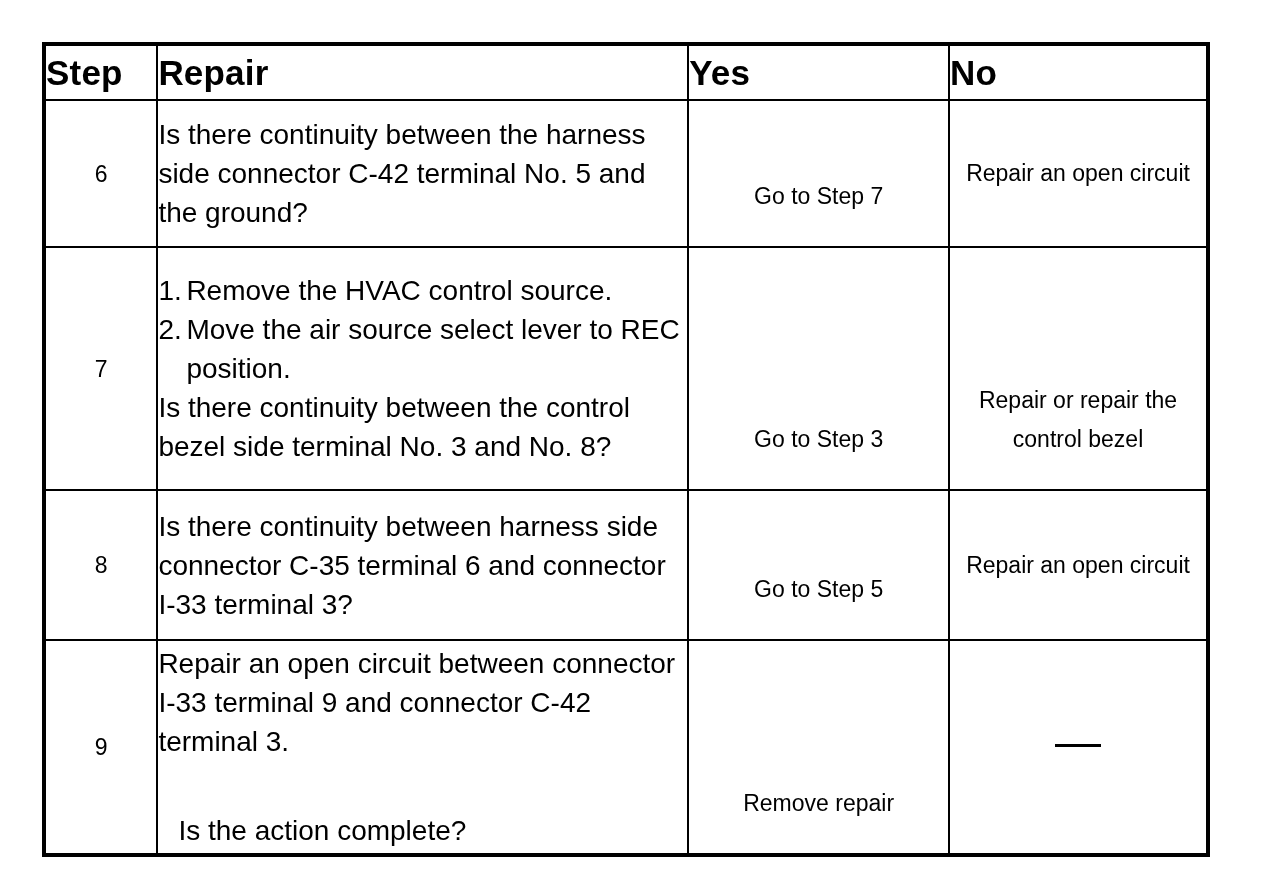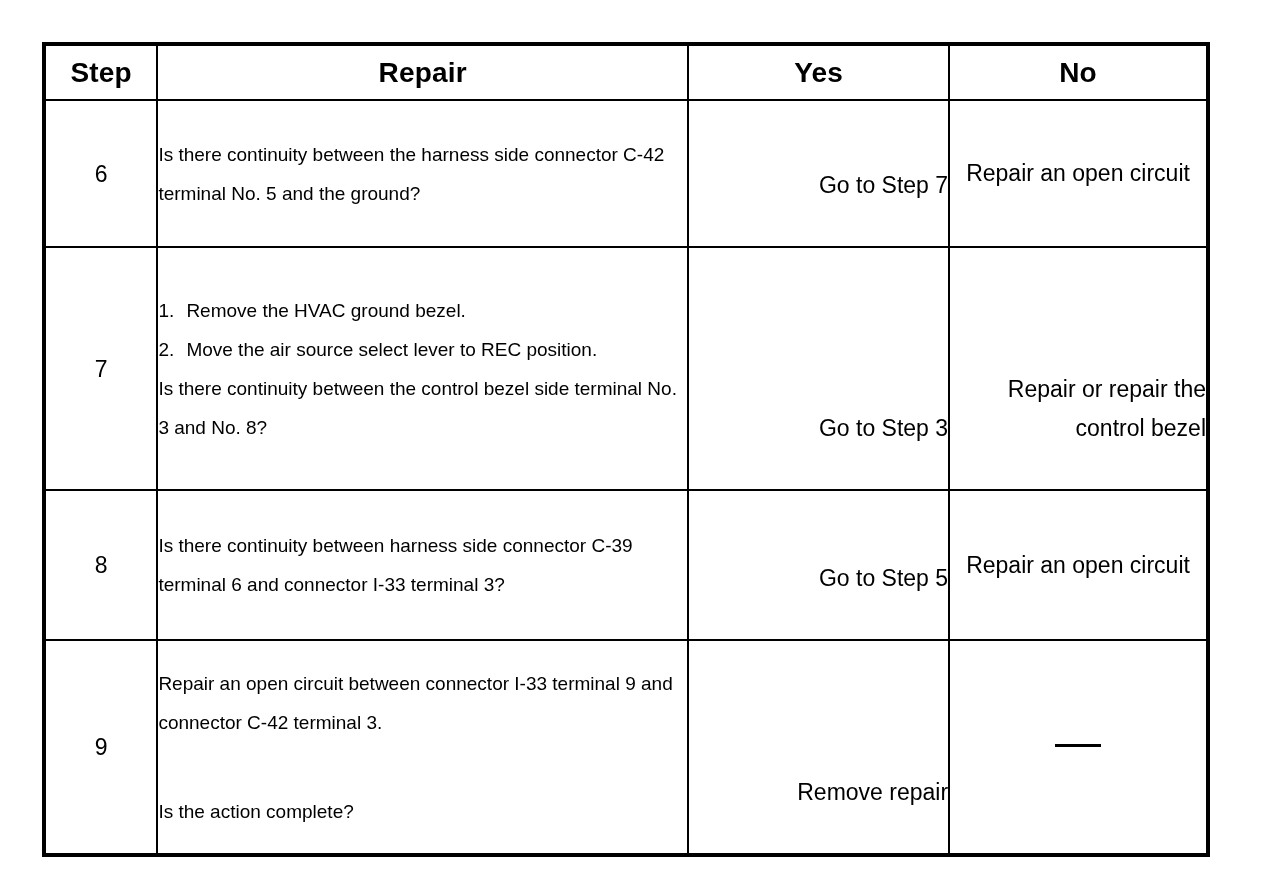--- a/index.html
+++ b/index.html
@@ -47,55 +47,54 @@
     border: 2px solid #000000;
     box-sizing: border-box;
     padding: 0;
     vertical-align: middle;
     background: #ffffff;
   }
 
   
   .hdr-row th {
     height: 56px;
-    text-align: center;
+    text-align: left;
     font-weight: bold;
-    font-size: 28px;
+    font-size: 35px;
     line-height: 30px;
     letter-spacing: 0.2px;
   }
 
   
   .step-cell {
     text-align: center;
     font-size: 23px;
     line-height: 28px;
     vertical-align: middle;
   }
 
   .action-cell {
     vertical-align: top;
     padding: 8px 10px 8px 16px;
-    font-size: 19px;
+    font-size: 28px;
     line-height: 39px;
     text-align: left;
   }
 
   .answer-cell {
     text-align: center;
     font-size: 23px;
     line-height: 39px;
     vertical-align: middle;
     padding: 4px 8px;
   }
 
   .answer-cell.bottom-align {
     vertical-align: bottom;
-    padding-bottom: 41px;
-    text-align: right;
+    padding-bottom: 30px;
   }
 
   .answer-cell.dash-cell {
     vertical-align: top;
     padding-top: 84px;
   }
 
   
   .row-6 td { height: 147px; }
   .row-7 td { height: 243px; }
@@ -114,21 +113,21 @@
     margin: 0;
   }
   .num-list li .num {
     position: absolute;
     left: 0;
     top: 0;
   }
 
   .para { margin: 0; }
   .para.spaced-above { margin-top: 0px; }
-  .para.gap-above { margin-top: 50px; }
+  .para.gap-above { margin-top: 50px; padding-left: 20px; }
 
   .em-dash {
     display: inline-block;
     width: 46px;
     height: 3px;
     background: #000000;
     vertical-align: middle;
   }
 
   
@@ -166,37 +165,37 @@
         <td class="answer-cell bottom-align">Go to Step 7</td>
         <td class="answer-cell">Repair an open circuit</td>
       </tr>
 
       <tr class="row-7">
         <td class="step-cell">7</td>
         <td class="action-cell">
           <ul class="num-list">
             <li>
               <span class="num">1.</span>
-              <span>Remove the HVAC ground bezel.</span>
+              <span>Remove the HVAC control source.</span>
             </li>
             <li>
               <span class="num">2.</span>
               <span>Move the air source select lever to REC position.</span>
             </li>
           </ul>
           <p class="para spaced-above">Is there continuity between the control bezel side terminal No. 3 and No. 8?</p>
         </td>
         <td class="answer-cell bottom-align">Go to Step 3</td>
         <td class="answer-cell bottom-align">Repair or repair the control bezel</td>
       </tr>
 
       <tr class="row-8">
         <td class="step-cell">8</td>
         <td class="action-cell">
-          <p class="para">Is there continuity between harness side connector C-39 terminal 6 and connector I-33 terminal 3?</p>
+          <p class="para">Is there continuity between harness side connector C-35 terminal 6 and connector I-33 terminal 3?</p>
         </td>
         <td class="answer-cell bottom-align">Go to Step 5</td>
         <td class="answer-cell">Repair an open circuit</td>
       </tr>
 
       <tr class="row-9">
         <td class="step-cell">9</td>
         <td class="action-cell">
           <p class="para">Repair an open circuit between connector I-33 terminal 9 and connector C-42 terminal 3.</p>
           <p class="para gap-above">Is the action complete?</p>

